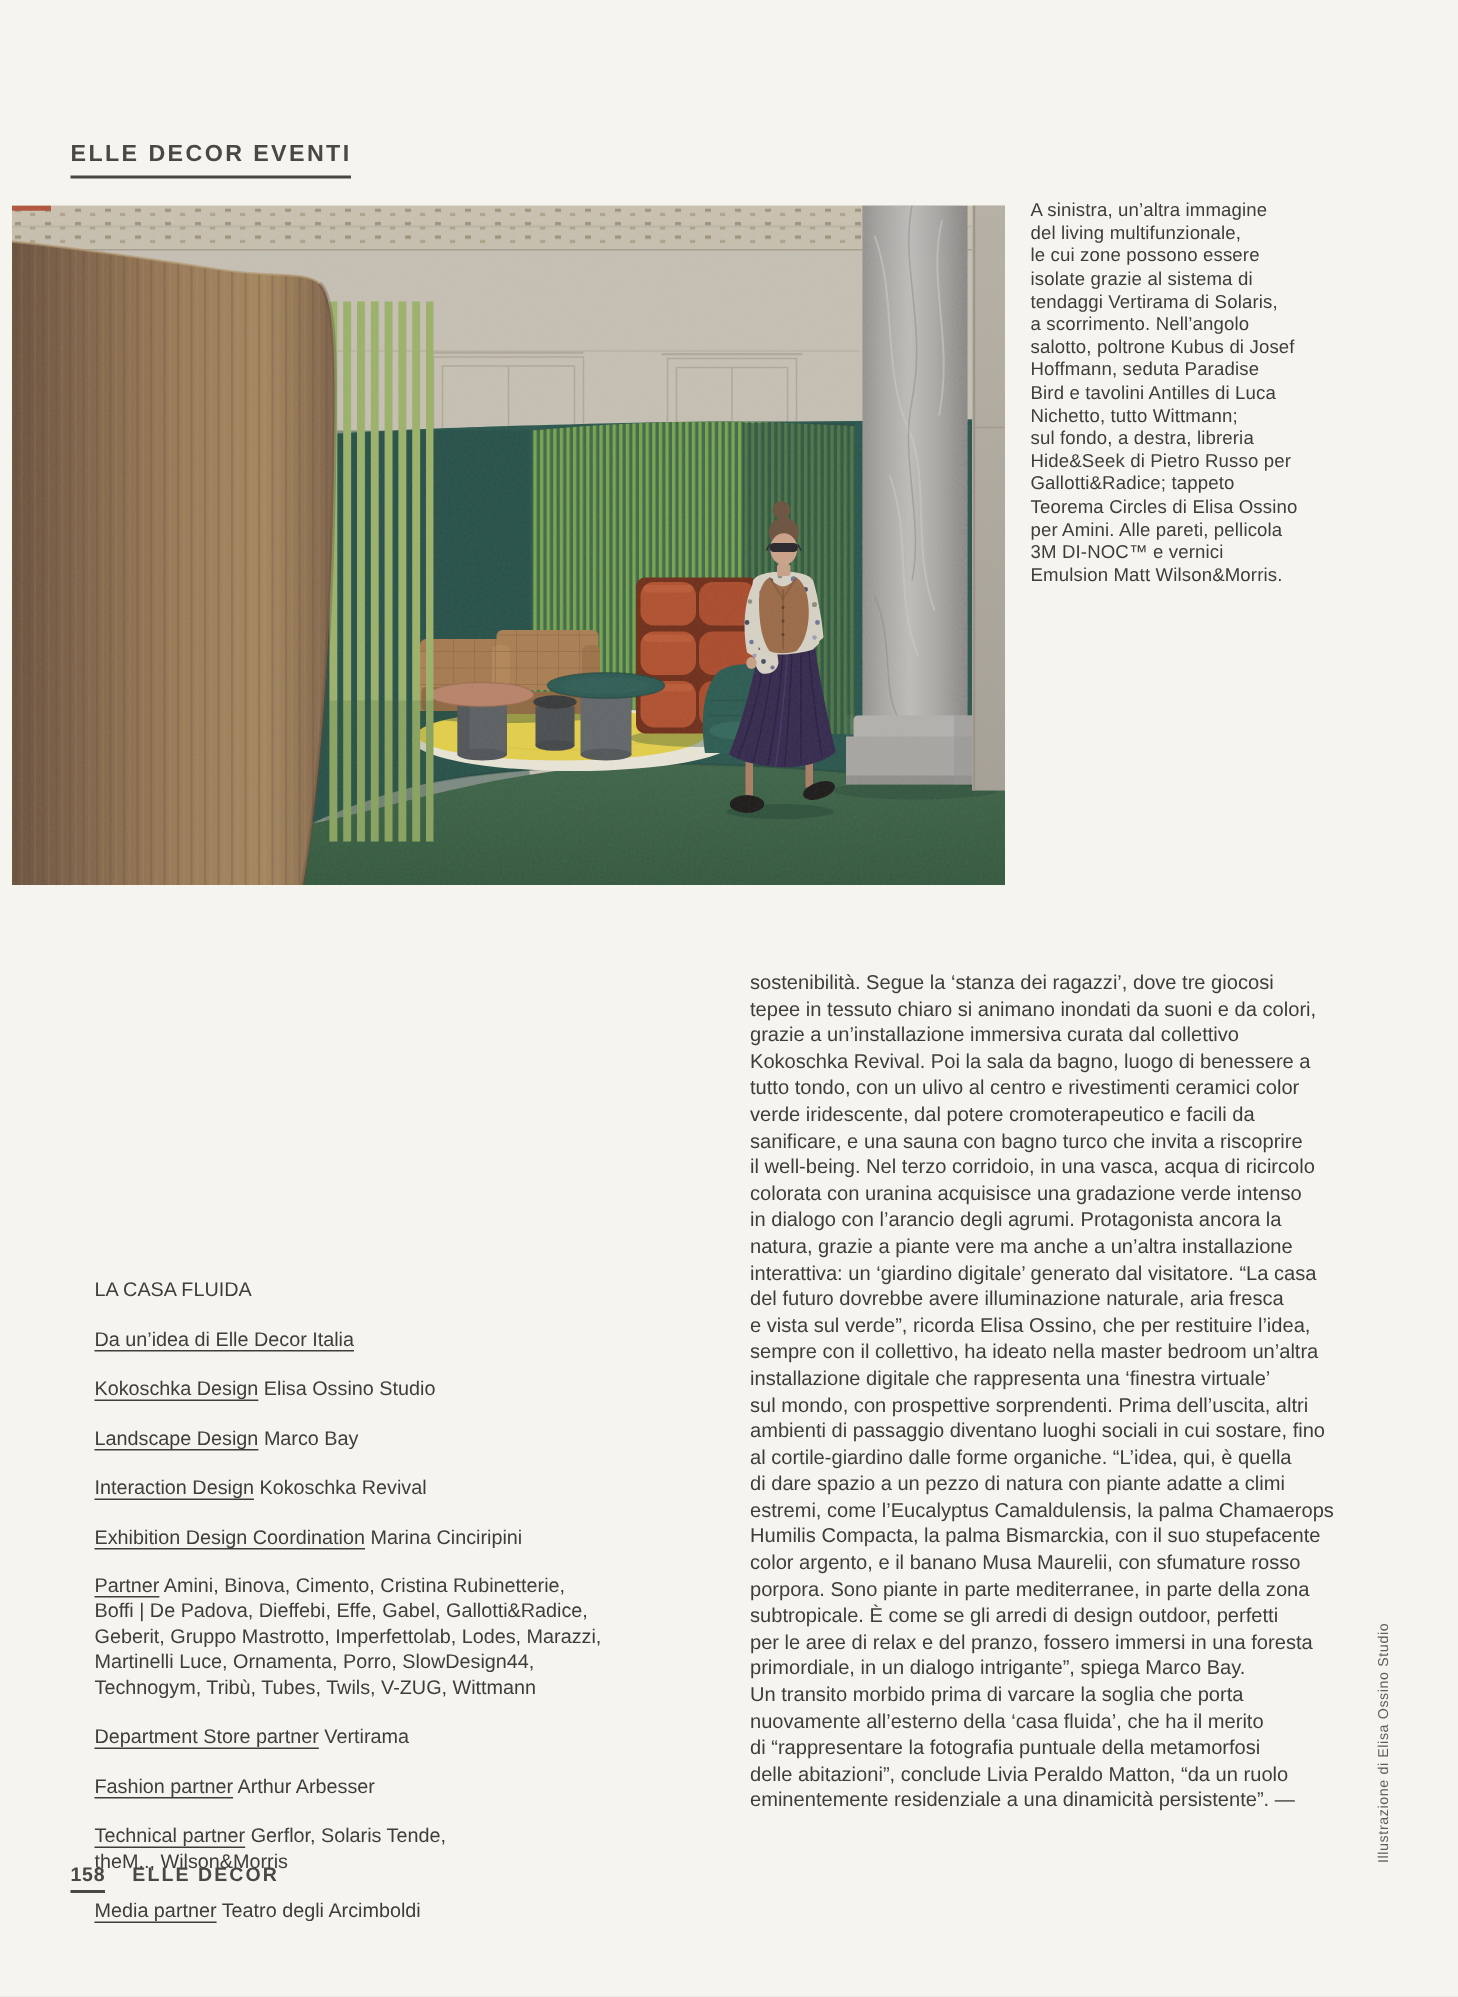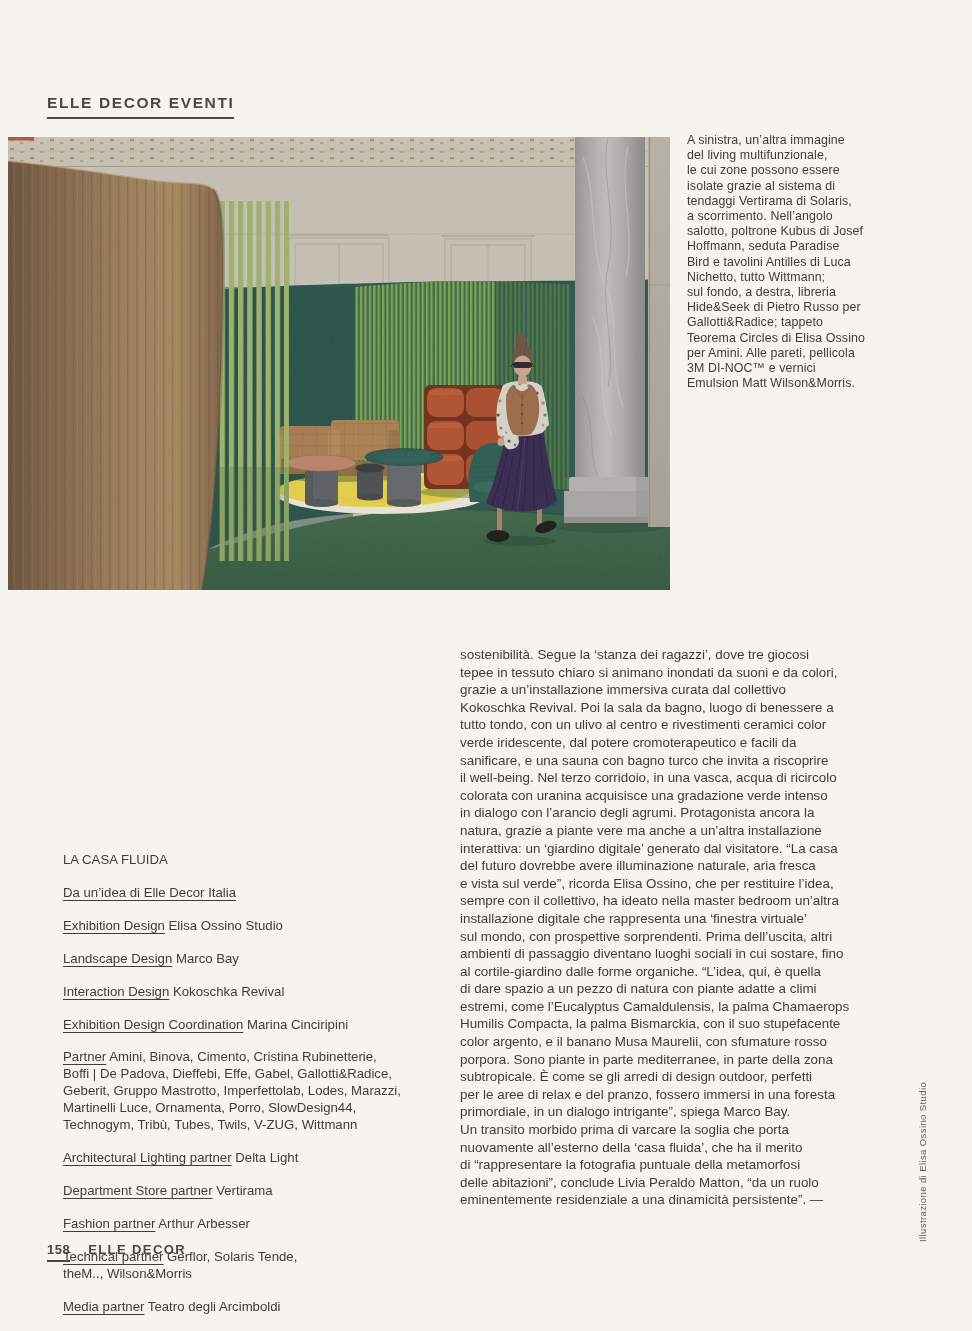--- a/index.html
+++ b/index.html
@@ -9,21 +9,21 @@
         letter-spacing:1.6px;color:var(--ink-strong,#4a4845);padding-bottom:5px;
         border-bottom:2px solid var(--ink-strong,#4a4845);}
   .illustration{position:absolute;left:8px;top:137px;width:662px;height:453px;}
   .caption{position:absolute;left:687px;top:133px;width:292px;font-size:12.4px;
         line-height:15.2px;white-space:pre-line;letter-spacing:.1px;}
   .credits{position:absolute;left:47px;top:836px;width:402px;font-size:13.2px;line-height:16.9px;}
   .credits p{margin:16px;}
   .credits .gap{margin-top:7.5px;}
   .u{text-decoration:underline;text-underline-offset:3px;text-decoration-thickness:1px;}
   .pre{white-space:pre-line;}
-  .article{position:absolute;left:460px;top:646px;width:470px;font-size:13.4px;
+  .article{position:absolute;left:500px;top:646px;width:470px;font-size:13.4px;
         line-height:17.6px;white-space:pre-line;}
   .vertical-credit{position:absolute;left:917px;top:1050px;height:192px;
         writing-mode:vertical-rl;transform:rotate(180deg);font-size:9.5px;
         letter-spacing:.4px;color:#605e5b;}
   .footer{position:absolute;left:47px;top:1242px;font-size:13px;font-weight:bold;
         color:var(--ink-strong,#4a4845);text-align:center;}
   .footer .page-num{border-bottom:2px solid var(--ink-strong,#4a4845);padding-bottom:3px;
         margin-right:18px;letter-spacing:.5px;}
   .footer .mag-name{letter-spacing:1.4px;}
 </style>
@@ -310,30 +310,29 @@
 Hide&amp;Seek di Pietro Russo per
 Gallotti&amp;Radice; tappeto
 Teorema Circles di Elisa Ossino
 per Amini. Alle pareti, pellicola
 3M DI-NOC™ e vernici
 Emulsion Matt Wilson&amp;Morris.</div>
 
   <div class="credits">
     <p>LA CASA FLUIDA</p>
     <p><span class="u">Da un’idea di Elle Decor Italia</span></p>
-    <p class="gap"><span class="u">Exhibition Design</span> <span>Elisa Ossino Studio</span></p>
+    <p class="gap"><span class="u">Kokoschka Design</span> <span>Elisa Ossino Studio</span></p>
     <p><span class="u">Landscape Design</span> <span>Marco Bay</span></p>
     <p><span class="u">Interaction Design</span> <span>Kokoschka Revival</span></p>
     <p><span class="u">Exhibition Design Coordination</span> <span>Marina Cinciripini</span></p>
     <p class="gap"><span class="u">Partner</span> <span class="pre">Amini, Binova, Cimento, Cristina Rubinetterie,
 Boffi | De Padova, Dieffebi, Effe, Gabel, Gallotti&amp;Radice,
 Geberit, Gruppo Mastrotto, Imperfettolab, Lodes, Marazzi,
 Martinelli Luce, Ornamenta, Porro, SlowDesign44,
 Technogym, Tribù, Tubes, Twils, V-ZUG, Wittmann</span></p>
-    <p class="gap"><span class="u">Architectural Lighting partner</span> <span>Delta Light</span></p>
     <p class="gap"><span class="u">Department Store partner</span> <span>Vertirama</span></p>
     <p class="gap"><span class="u">Fashion partner</span> <span>Arthur Arbesser</span></p>
     <p class="gap"><span class="u">Technical partner</span> <span class="pre">Gerflor, Solaris Tende,
 theM.., Wilson&amp;Morris</span></p>
     <p class="gap"><span class="u">Media partner</span> <span>Teatro degli Arcimboldi</span></p>
   </div>
 
   <div class="article">sostenibilità. Segue la ‘stanza dei ragazzi’, dove tre giocosi
 tepee in tessuto chiaro si animano inondati da suoni e da colori,
 grazie a un’installazione immersiva curata dal collettivo

